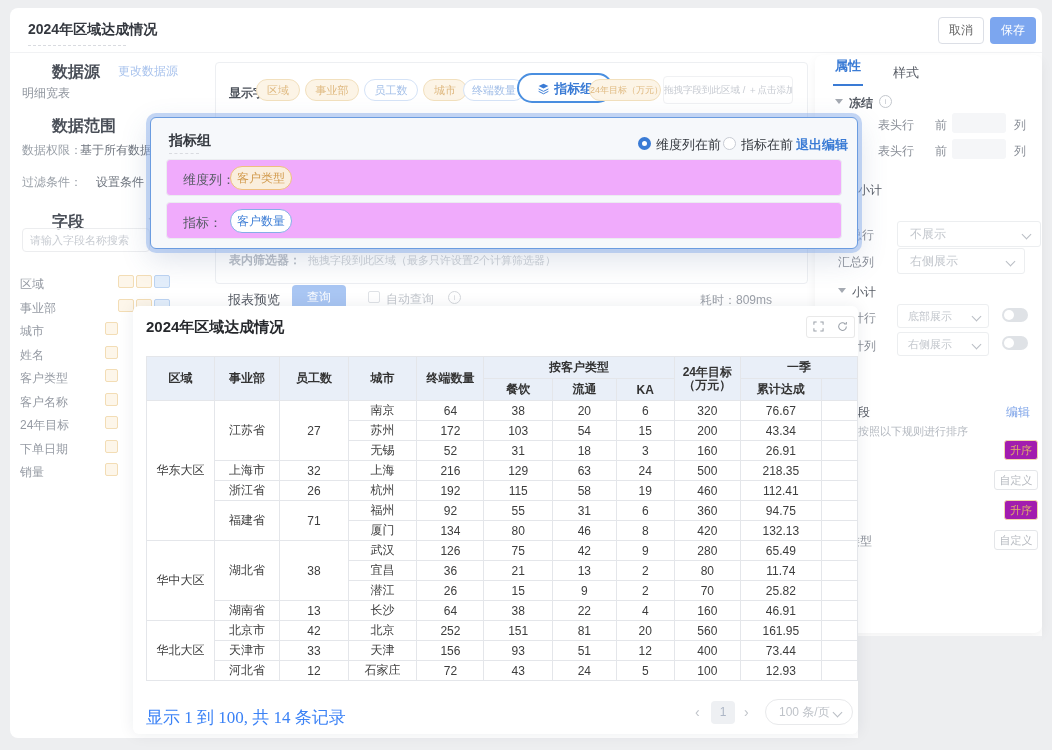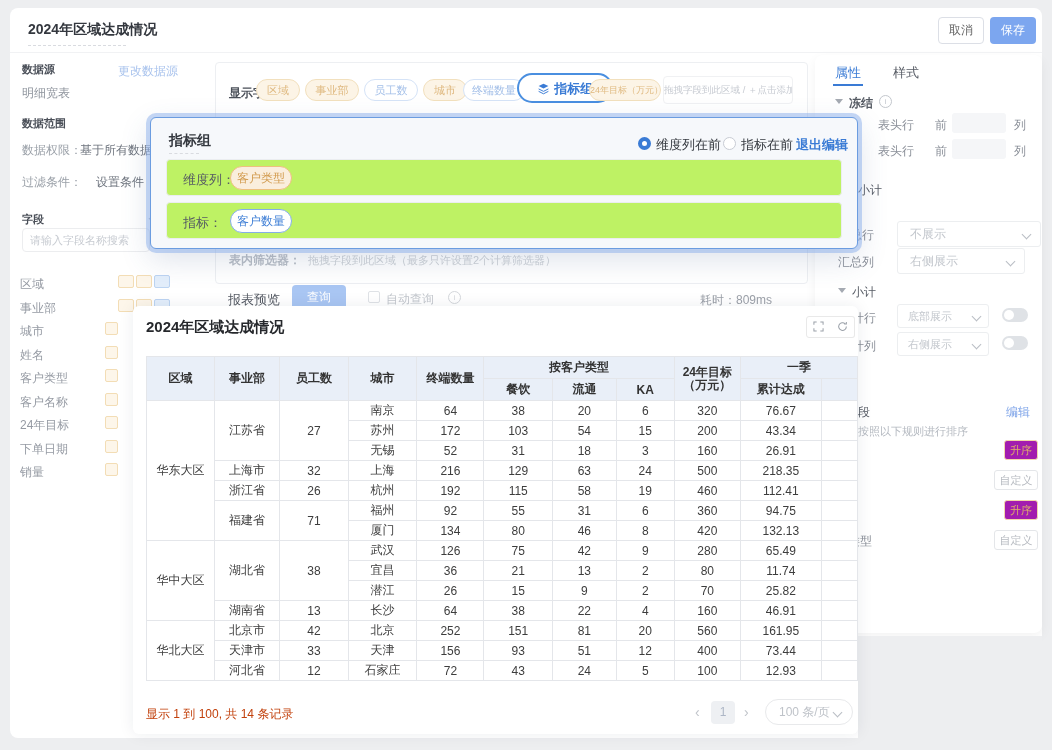--- a/index.html
+++ b/index.html
@@ -4,21 +4,21 @@
 <style>
   html,body{margin:0;padding:0;background:#edeef0;font-family:"Liberation Sans","DejaVu Sans",sans-serif;}
   #stage{position:relative;width:1052px;height:750px;overflow:hidden;background:#edeef0;}
   .abs{position:absolute;}
   .app-card{left:10px;top:8px;width:1032px;height:730px;background:#fff;border-radius:8px;z-index:0;}
   .hdr-divider{left:10px;top:52px;width:1032px;height:1px;background:#f1f2f4;z-index:3;}
   .btn{border-radius:4px;font-size:12px;text-align:center;cursor:pointer;box-sizing:border-box;}
   .btn-plain{border:1px solid #dcdfe6;color:#666;background:#fff;line-height:25px;}
   .btn-primary{background:#7ca6ef;color:#fff;line-height:27px;border:none;}
   .dashed-u{border-bottom:1px dashed #d9dbe0;}
-  .lbl-strong{font-size:11px;color:#4a4f58;font-weight:bold;}
+  .lbl-strong{font-size:16px;color:#4a4f58;font-weight:bold;margin-left:30px;}
   .lbl-dim{font-size:12px;color:#9aa0a8;}
   .lbl-val{font-size:12px;color:#6e747e;}
   .link-dim{font-size:12px;color:#a9c3ed;cursor:pointer;}
   .chip{width:13px;height:13px;border:1px solid #f3ddb5;background:#fdf6ea;border-radius:2px;box-sizing:border-box;display:inline-block;}
   .chip.blue{border-color:#bcd4f2;background:#e3eefb;}
   .field-row{position:absolute;left:20px;width:160px;height:18px;}
   .field-row .fname{font-size:12px;color:#959aa3;}
   .pill{position:absolute;top:0;height:22px;line-height:20px;border-radius:11px;font-size:11px;text-align:center;box-sizing:border-box;}
   .pill-orange{background:#fcf4e6;border:1px solid #f2e0bd;color:#dfb980;}
   .pill-blue{background:#fff;border:1px solid #d5e3f7;color:#a3bfe8;}
@@ -39,32 +39,32 @@
   .badge-gray{border:1px solid #e4e6e9;color:#b6bac0;background:#fff;}
   
   .table-card{left:133px;top:306px;width:725px;height:428px;background:#fff;border-radius:6px;box-shadow:0 0 16px rgba(30,40,60,.08);z-index:5;overflow:hidden;}
   table.rpt{border-collapse:collapse;position:absolute;left:13px;top:50px;table-layout:fixed;}
   table.rpt th,table.rpt td{border:1px solid #e4e6ea;font-size:12px;text-align:center;padding:0;overflow:hidden;white-space:nowrap;}
   table.rpt th{background:#e9eff8;color:#333;font-weight:bold;height:21px;}
   table.rpt td{color:#3d3d3d;height:19px;}
   .icon-btn{position:absolute;width:25px;height:22px;border:1px solid #e9e9e9;box-sizing:border-box;background:#fff;text-align:center;line-height:20px;cursor:pointer;}
   
   .modal{left:150px;top:117px;width:706px;height:130px;background:#f6f8fb;border:1px solid #6b9ce0;border-radius:6px;box-shadow:0 0 0 4px rgba(140,175,235,.5),0 10px 30px rgba(60,90,140,.18);z-index:10;}
-  .modal-row{position:absolute;left:15px;width:676px;height:37px;background:#bef264;border:1px solid #ebedf0;border-radius:4px;box-sizing:border-box;}
+  .modal-row{position:absolute;left:15px;width:676px;height:37px;background:#f0abfc;border:1px solid #ebedf0;border-radius:4px;box-sizing:border-box;}
   .mpill{position:absolute;height:24px;line-height:22px;border-radius:12px;font-size:12px;text-align:center;box-sizing:border-box;}
 </style>
 </head>
 <body>
 
 <div id="stage">
 
   <div class="abs app-card"></div>
 
   <div class="abs" style="left:815px;top:55px;width:227px;height:578px;background:#fff;border-radius:8px;box-shadow:0 4px 12px rgba(0,0,0,.05);z-index:1;">
-    <div class="ptab" style="left:20px;top:9px;color:#3a7bd5;font-weight:normal;">属性</div>
+    <div class="ptab" style="left:20px;top:2px;color:#3a7bd5;font-weight:bold;">属性</div>
     <div class="abs" style="left:18px;top:29px;width:30px;height:2px;background:#3a7bd5;"></div>
     <div class="ptab" style="left:78px;top:9px;color:#565b64;">样式</div>
 
     <span class="tri abs" style="left:20px;top:44px;"></span>
     <div class="sec-lbl" style="left:34px;top:40px;">冻结</div>
     <span class="info abs" style="left:64px;top:40px;">i</span>
 
     <div class="prop-lbl" style="left:63px;top:62px;">表头行</div>
     <div class="prop-lbl" style="left:120px;top:62px;">前</div>
     <div class="abs" style="left:137px;top:58px;width:54px;height:20px;background:#f5f6f8;border-radius:3px;"></div>
@@ -397,21 +397,21 @@
             <td>43</td>
             <td>24</td>
             <td>5</td>
             <td>100</td>
             <td>12.93</td>
             <td></td>
           </tr>
         </tbody>
     </table>
 
-    <div style="position:absolute;left:13px;top:400px;font-size:12px;color:#c2410c;">显示 1 到 100, 共 14 条记录</div>
+    <div style="position:absolute;left:13px;top:400px;font-size:17px;color:#3b82f6;font-family:Liberation Serif, serif;">显示 1 到 100, 共 14 条记录</div>
     <div style="position:absolute;left:562px;top:398px;font-size:14px;color:#c0c4ca;cursor:pointer;">‹</div>
     <div style="position:absolute;left:578px;top:395px;width:24px;height:23px;background:#eef0f3;border-radius:4px;text-align:center;line-height:23px;font-size:12px;color:#adb6c6;">1</div>
     <div style="position:absolute;left:611px;top:398px;font-size:14px;color:#c0c4ca;cursor:pointer;">›</div>
     <div style="position:absolute;left:632px;top:393px;width:88px;height:26px;border:1px solid #e8e9eb;border-radius:13px;box-sizing:border-box;line-height:24px;padding-left:13px;font-size:12px;color:#bfc3c9;">
       <span>100 条/页</span>
       <span class="chev" style="position:absolute;right:11px;top:9px;"></span>
     </div>
   </div>
 
   <div class="abs modal">

